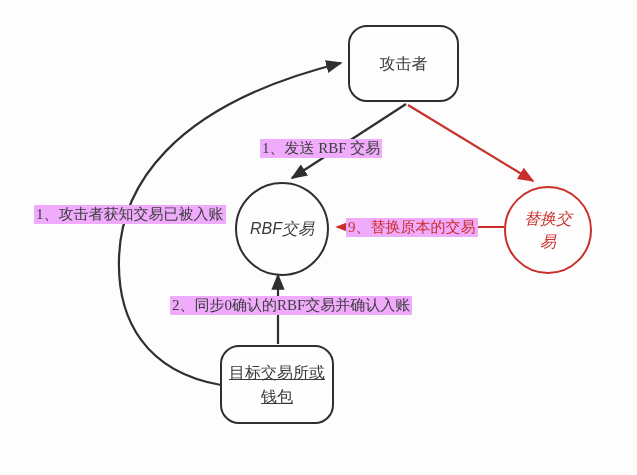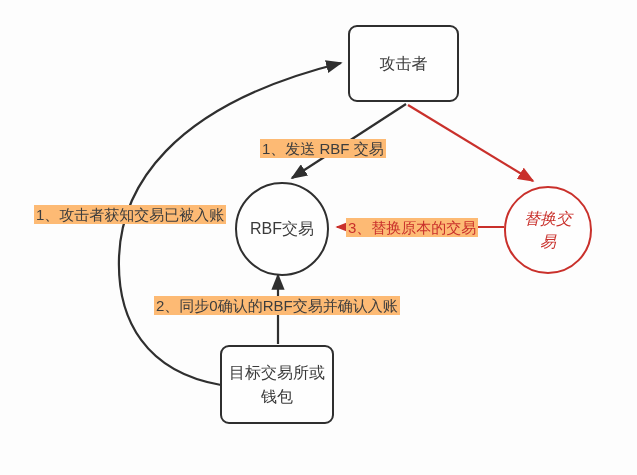--- a/index.html
+++ b/index.html
@@ -17,60 +17,61 @@
   }
   .edges-layer {
     position: absolute;
     left: 0; top: 0;
     width: 637px; height: 475px;
     z-index: 1;
   }
   .edge-label {
     position: absolute;
     z-index: 2;
-    background: #fdba74;
+    background: #f0abfc;
     font-size: 15px;
     color: #3d3d3d;
     white-space: nowrap;
     padding: 1px 2px;
     line-height: 1.15;
+    font-family: Liberation Serif, serif;
   }
   .edge-label.red { color: #c9302b; }
   .node {
     position: absolute;
     z-index: 3;
     background: #fefefe;
     display: flex;
     align-items: center;
     justify-content: center;
     text-align: center;
     font-size: 16px;
     color: #3a3a3a;
     line-height: 1.45;
   }
   .node.rect {
     border: 2.5px solid #2f2f2f;
-    border-radius: 9px;
+    border-radius: 19px;
   }
   .node.circle {
     border: 2.5px solid #2f2f2f;
     border-radius: 50%;
   }
   .node.circle.red {
     border-color: #c9302b;
     color: #c9302b;
   }
   .node-attacker   { left: 348px; top: 25px;  width: 107px; height: 73px; }
   .node-target     { left: 220px; top: 345px; width: 110px; height: 75px; }
-  .node-rbf        { left: 235px; top: 182px; width: 90px;  height: 90px; }
+  .node-rbf        { left: 235px; top: 182px; width: 90px;  height: 90px; font-style: italic; }
   .node-replace    { left: 504px; top: 186px; width: 84px;  height: 84px; }
-  .node-target .node-label  { width: 102px; }
+  .node-target .node-label  { width: 102px; text-decoration: underline; }
   .node-replace .node-label { width: 58px; font-style: italic; }
   .edge-label-1 { left: 260px; top: 139px; }
-  .edge-label-2 { left: 154px; top: 296px; }
+  .edge-label-2 { left: 170px; top: 296px; }
   .edge-label-3 { left: 34px;  top: 205px; }
   .edge-label-4 { left: 420px; top: 139px; }
   .edge-label-5 { left: 346px; top: 218px; }
 </style>
 </head>
 <body>
 
 <div class="canvas">
 
   <svg class="edges-layer" width="637" height="475" viewBox="0 0 637 475" xmlns="http://www.w3.org/2000/svg">
@@ -110,15 +111,15 @@
     <span class="node-label">目标交易所或钱包</span>
   </div>
 
   <div class="edge-label edge-label-1">1、发送 RBF 交易</div>
 
   <div class="edge-label edge-label-2">2、同步0确认的RBF交易并确认入账</div>
 
   <div class="edge-label edge-label-3">1、攻击者获知交易已被入账</div>
 
 
-  <div class="edge-label red edge-label-5">3、替换原本的交易</div>
+  <div class="edge-label red edge-label-5">9、替换原本的交易</div>
 
 </div>
 
 </body></html>

